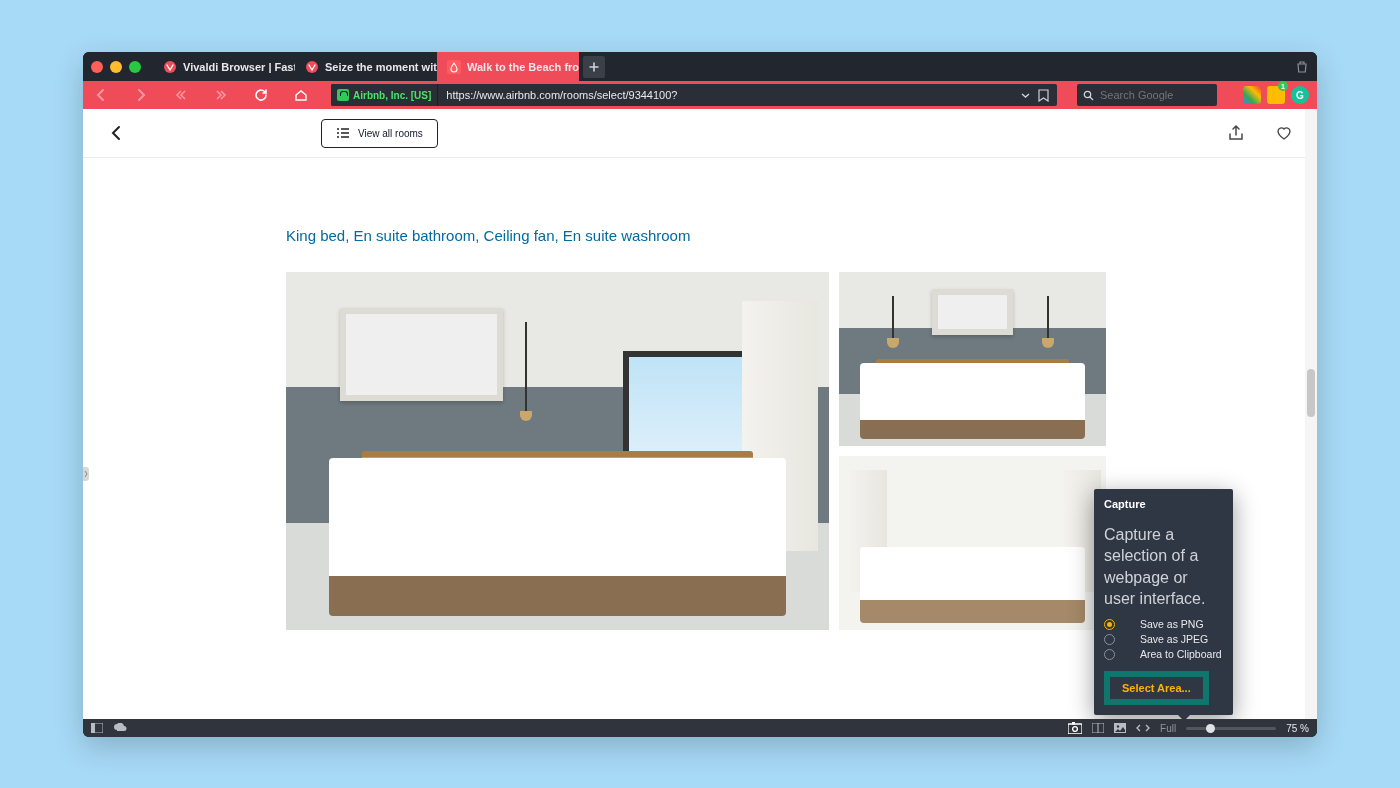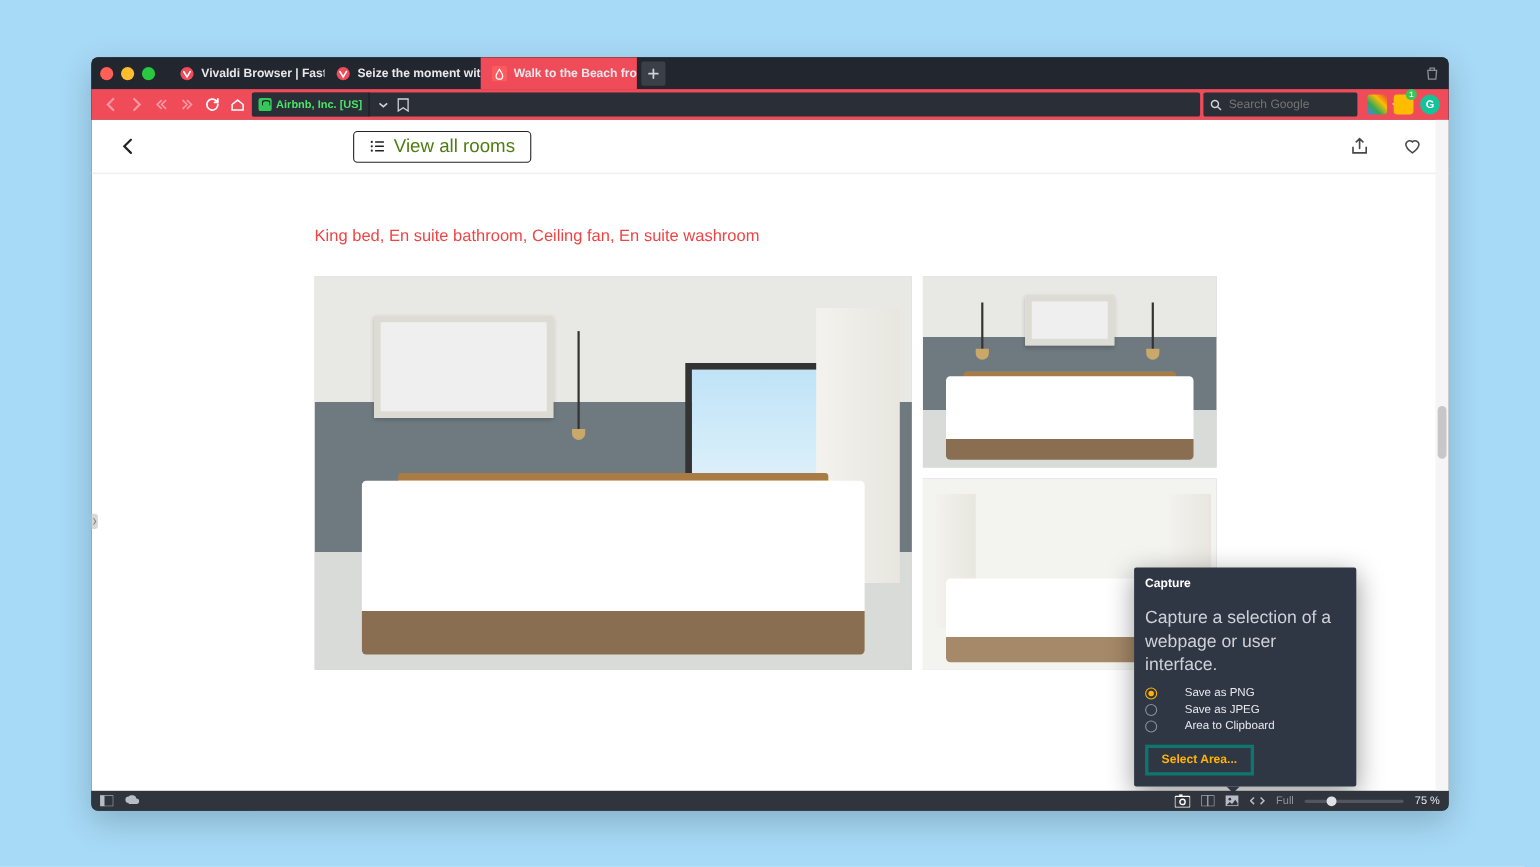--- a/index.html
+++ b/index.html
@@ -15,21 +15,21 @@
 .tl.yellow { background: #febc2e; }
 .tl.green { background: #28c840; }
 .tabs { display: flex; gap: 0; align-items: stretch; height: 29px; }
 .tab { display: flex; align-items: center; gap: 6px; padding: 0 10px; font-size: 11px; color: #e8e8ec; max-width: 142px; overflow: hidden; white-space: nowrap; font-weight: 600; cursor: pointer; }
 .tab.active { background: #ef4b59; }
 .tab .favicon { width: 14px; height: 14px; flex-shrink: 0; display: flex; align-items: center; justify-content: center; }
 .newtab { width: 22px; height: 22px; background: #3a3f48; color: #cfd2d8; display: flex; align-items: center; justify-content: center; margin-left: 4px; border-radius: 2px; font-size: 14px; cursor: pointer; align-self: center; }
 .trash { margin-left: auto; color: #8b8f98; cursor: pointer; }
 
 
-.toolbar { height: 28px; background: #ef4b59; display: flex; align-items: center; padding: 0 8px; gap: 3px; }
+.toolbar { height: 28px; background: #ef4b59; display: flex; align-items: center; padding: 0 8px; gap: 20px; }
 .tbtn { width: 20px; height: 20px; display: flex; align-items: center; justify-content: center; color: #ffd7db; cursor: pointer; }
 .tbtn.dim { opacity: .55; }
 .addr { flex: 1; display: flex; align-items: center; height: 22px; background: #2a2e36; border-radius: 2px; overflow: hidden; }
 .lockblock { background: #2a2e36; display: flex; align-items: center; padding: 0 6px; gap: 4px; height: 22px; border-right: 1px solid #1a1d23;}
 .lockicon { width:12px; height:12px; background:#34c759; border-radius:2px; position:relative; }
 .lockicon::before{content:"";position:absolute;left:3px;top:2px;width:6px;height:4px;border:1px solid #1a1d23;border-bottom:none;border-radius:3px 3px 0 0;}
 .evtxt { font-size: 10px; color: #4be36a; font-weight:600; white-space:nowrap;}
 .url { flex: 1; font-size: 11px; color: #e8e8ec; padding: 0 8px; white-space:nowrap; overflow:hidden; }
 .addr-ctl { display:flex; align-items:center; gap:8px; padding:0 8px; color:#cfd2d8; }
 .searchbox { width: 140px; height: 22px; background: #2a2e36; display: flex; align-items: center; border-radius: 2px; padding: 0 6px; gap:6px;}
@@ -38,26 +38,26 @@
 .ext { width: 18px; height: 18px; border-radius: 3px; display:flex; align-items:center; justify-content:center; font-size:10px; color:#fff; font-weight:700; position:relative;}
 .ext.gt { background: linear-gradient(45deg,#4285f4,#34a853,#fbbc05,#ea4335); }
 .ext.y { background: #ffbc00; }
 .ext.y .badge{position:absolute;top:-5px;right:-3px;width:10px;height:10px;border-radius:50%;background:#35c759;font-size:7px;display:flex;align-items:center;justify-content:center;}
 .ext.g { background: #15c39a; border-radius:50%; }
 
 
 .viewport { position: absolute; left:0; top:57px; right:0; bottom:18px; background:#fff; overflow:hidden;}
 .page-header { height:49px; border-bottom:1px solid #ebebeb; display:flex; align-items:center; padding:0 24px; gap:16px;}
 .back-ch { cursor:pointer; }
-.viewbtn { margin-left: 180px; height:29px; border:1px solid #222; border-radius:4px; background:#fff; padding:0 14px; display:flex; align-items:center; gap:8px; font-size:17px; font-weight:500; color:#4d7c0f; cursor:pointer;}
+.viewbtn { margin-left: 180px; height:29px; border:1px solid #222; border-radius:4px; background:#fff; padding:0 14px; display:flex; align-items:center; gap:8px; font-size:10px; font-weight:500; color:#0f172a; cursor:pointer;}
 .hspacer { flex:1; }
 .hicn { cursor:pointer; color:#484848; }
 .content { padding: 48px 0 0 203px; }
 .h1 { font-size: 34px; font-weight:700; color:#2b2b2b; margin-bottom:8px; }
-.sub { font-size: 15px; color:#ef4444; margin-bottom: 28px; }
+.sub { font-size: 15px; color:#0369a1; margin-bottom: 28px; margin-top: 21px; }
 .gallery { display:flex; gap:10px; }
 .bigphoto { width:543px; height:358px; }
 .sidecol { display:flex; flex-direction:column; gap:10px; }
 .smphoto { width:267px; height:174px; }
 .photo { background:#ccc; position:relative; overflow:hidden; }
 
 
 .photo .wall{position:absolute;inset:0;background:linear-gradient(#e8e9e5 0 32%, #6e7a80 32% 70%, #d9dbd8 70% 100%);}
 .photo .bed{position:absolute;bottom:4%;left:8%;right:8%;height:44%;background:linear-gradient(#fff 0 75%, #8a6e52 75% 100%);border-radius:4px;}
 .photo .hb{position:absolute;bottom:36%;left:14%;right:14%;height:14%;background:repeating-linear-gradient(#a97c45 0 6px,#c99a5e 6px 12px);border-radius:3px;}
@@ -71,33 +71,33 @@
 .photo.variant .lamp2{left:78%;top:14%;position:absolute;width:2px;height:26%;background:#333;}
 .photo.variant .lamp2::after{content:"";position:absolute;bottom:-6px;left:-5px;width:12px;height:10px;background:#c9a86a;border-radius:0 0 8px 8px;}
 .photo.bright .wall{background:linear-gradient(#f3f3f0 0 100%);}
 .photo.bright .bed{background:linear-gradient(#fff 0 70%, #a58968 70% 100%);}
 
 
 .vscroll { position:absolute; right:0; top:57px; bottom:18px; width:12px; background:#f5f5f5; }
 .vthumb { position:absolute; right:2px; top:260px; width:8px; height:48px; background:#c7c7c7; border-radius:4px; }
 
 
-.popup { position:absolute; right:84px; bottom:22px; width:202px; background:#303744; color:#e8e8ec; border-radius:2px; font-size:11px; box-shadow:0 6px 24px rgba(0,0,0,.4); }
+.popup { position:absolute; right:84px; bottom:22px; width:139px; background:#303744; color:#e8e8ec; border-radius:2px; font-size:11px; box-shadow:0 6px 24px rgba(0,0,0,.4); }
 .popup::after{content:"";position:absolute;bottom:-6px;left:84px;width:0;height:0;border-left:6px solid transparent;border-right:6px solid transparent;border-top:6px solid #303744;}
 .popup-h { padding:9px 10px 6px; font-weight:700; font-size:11px; color:#fff;}
 .popup-tabs { display:flex; border-top:1px solid #414a58; border-bottom:1px solid #414a58;}
 .ptab { flex:1; text-align:left; padding:6px 10px; font-weight:700; font-size:11px; color:#bfc4cc; cursor:pointer;}
 .ptab.active { background:#3a4251; color:#fff;}
 .popup-body { padding:8px 10px 10px; }
 .popup-desc { font-size:16px; color:#cfd2d8; margin-bottom:8px; line-height:1.35;}
 .radio { display:flex; align-items:center; gap:25px; font-size:10.5px; margin:3px 0; cursor:pointer;}
 .rdot { width:11px; height:11px; border-radius:50%; border:1.5px solid #8a919e; position:relative; flex-shrink:0;}
 .radio.sel .rdot { border-color:#ffb300; }
 .radio.sel .rdot::after{content:"";position:absolute;inset:2px;border-radius:50%;background:#ffb300;}
-.selbtn { margin-top:8px; border:3px solid #0f766e; color:#ffb300; background:transparent; padding:5px 12px; font-size:11px; font-weight:600; cursor:pointer;}
+.selbtn { margin-top:8px; border:6px solid #0f766e; color:#ffb300; background:transparent; padding:5px 12px; font-size:11px; font-weight:600; cursor:pointer;}
 
 
 .status { position:absolute; left:0; right:0; bottom:0; height:18px; background:#2f343d; display:flex; align-items:center; padding:0 8px; gap:10px; color:#b7bcc5; font-size:10px;}
 .status .sicon { cursor:pointer; display:flex; align-items:center;}
 .status .right { margin-left:auto; display:flex; align-items:center; gap:10px;}
 .sicon.active{ color:#fff;}
 .zoom-track{ width:90px; height:3px; background:#51565f; border-radius:2px; position:relative;}
 .zoom-thumb{ position:absolute; left:20px; top:-3px; width:9px; height:9px; background:#dfe2e7; border-radius:50%;}
 
 
@@ -186,20 +186,21 @@
     <div class="tbtn">
         <svg width="14" height="14" viewBox="0 0 14 14">
           <path d="M2 7l5-4 5 4v5H2V7z" stroke="#fff" stroke-width="1.4" fill="none"></path>
         </svg>
       </div>
     <div class="addr">
       <div class="lockblock">
         <span class="lockicon"></span>
         <span class="evtxt">Airbnb, Inc. [US]</span>
       </div>
+      <div class="url">https://www.airbnb.com/rooms/select/9344100?</div>
       <div class="addr-ctl">
         <span>
             <svg width="9" height="9" viewBox="0 0 9 9">
               <path d="M1 3l3.5 3L8 3" stroke="#cfd2d8" stroke-width="1.4" fill="none"></path>
             </svg>
           </span>
         <span>
             <svg width="11" height="13" viewBox="0 0 11 13">
               <path d="M1 1h9v11l-4.5-3L1 12V1z" stroke="#cfd2d8" stroke-width="1.2" fill="none"></path>
             </svg>

